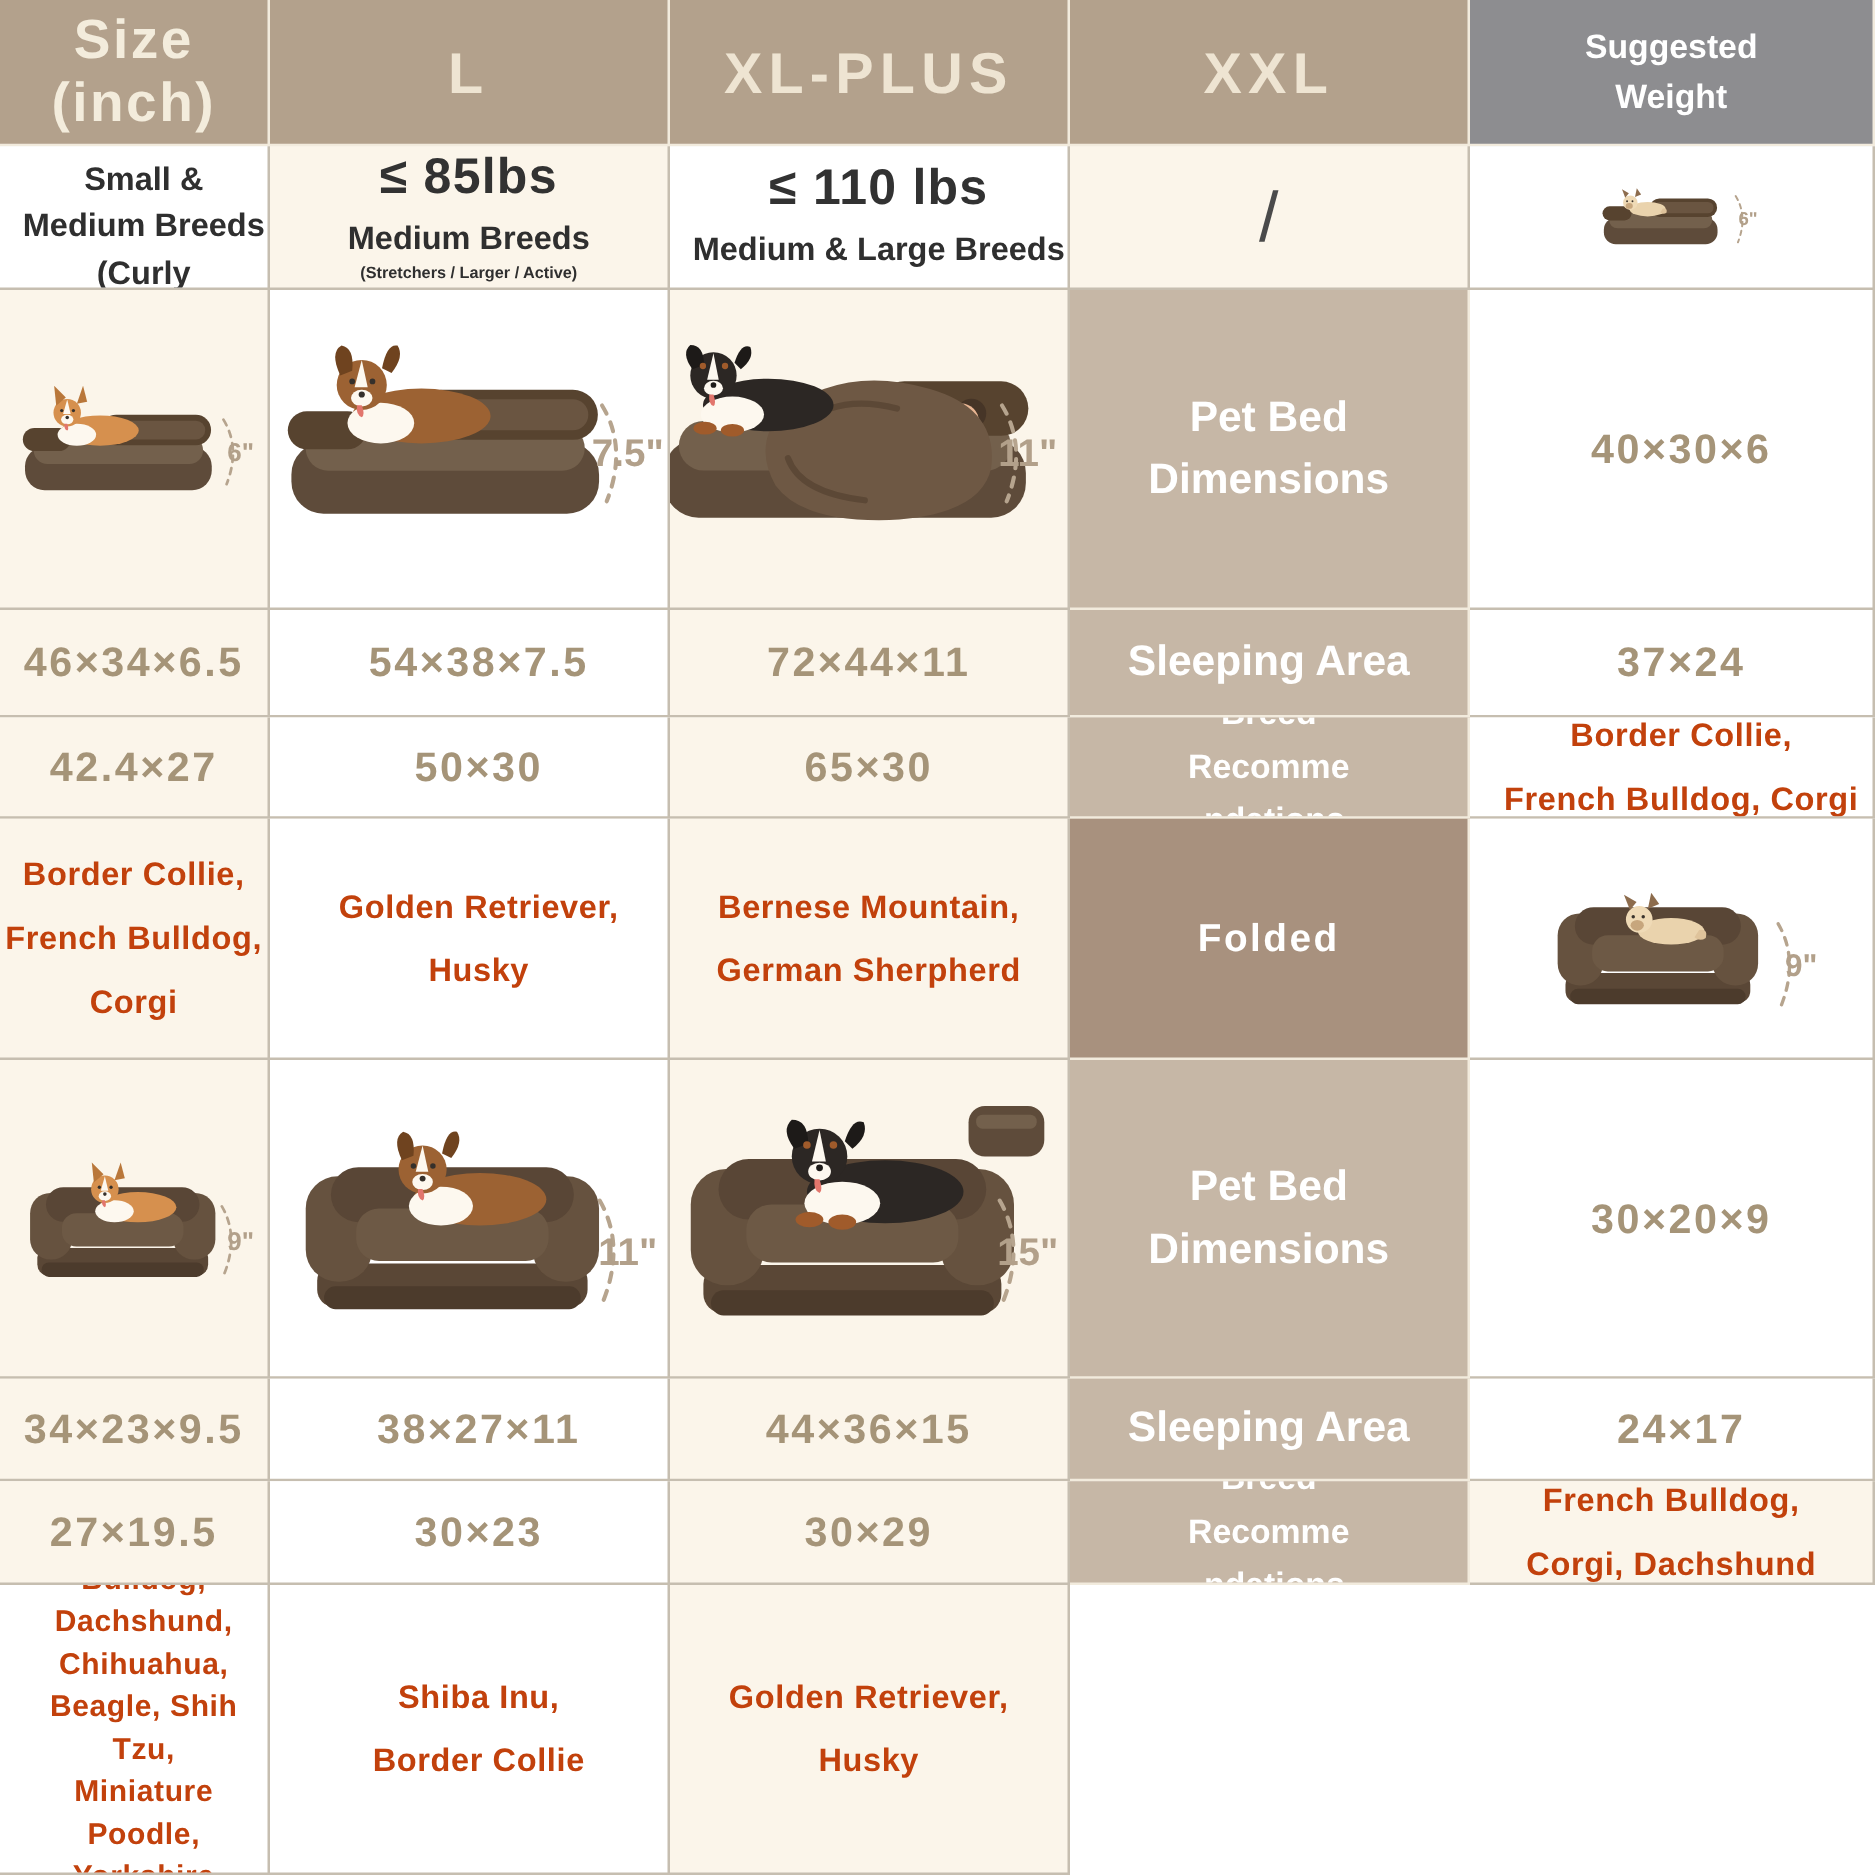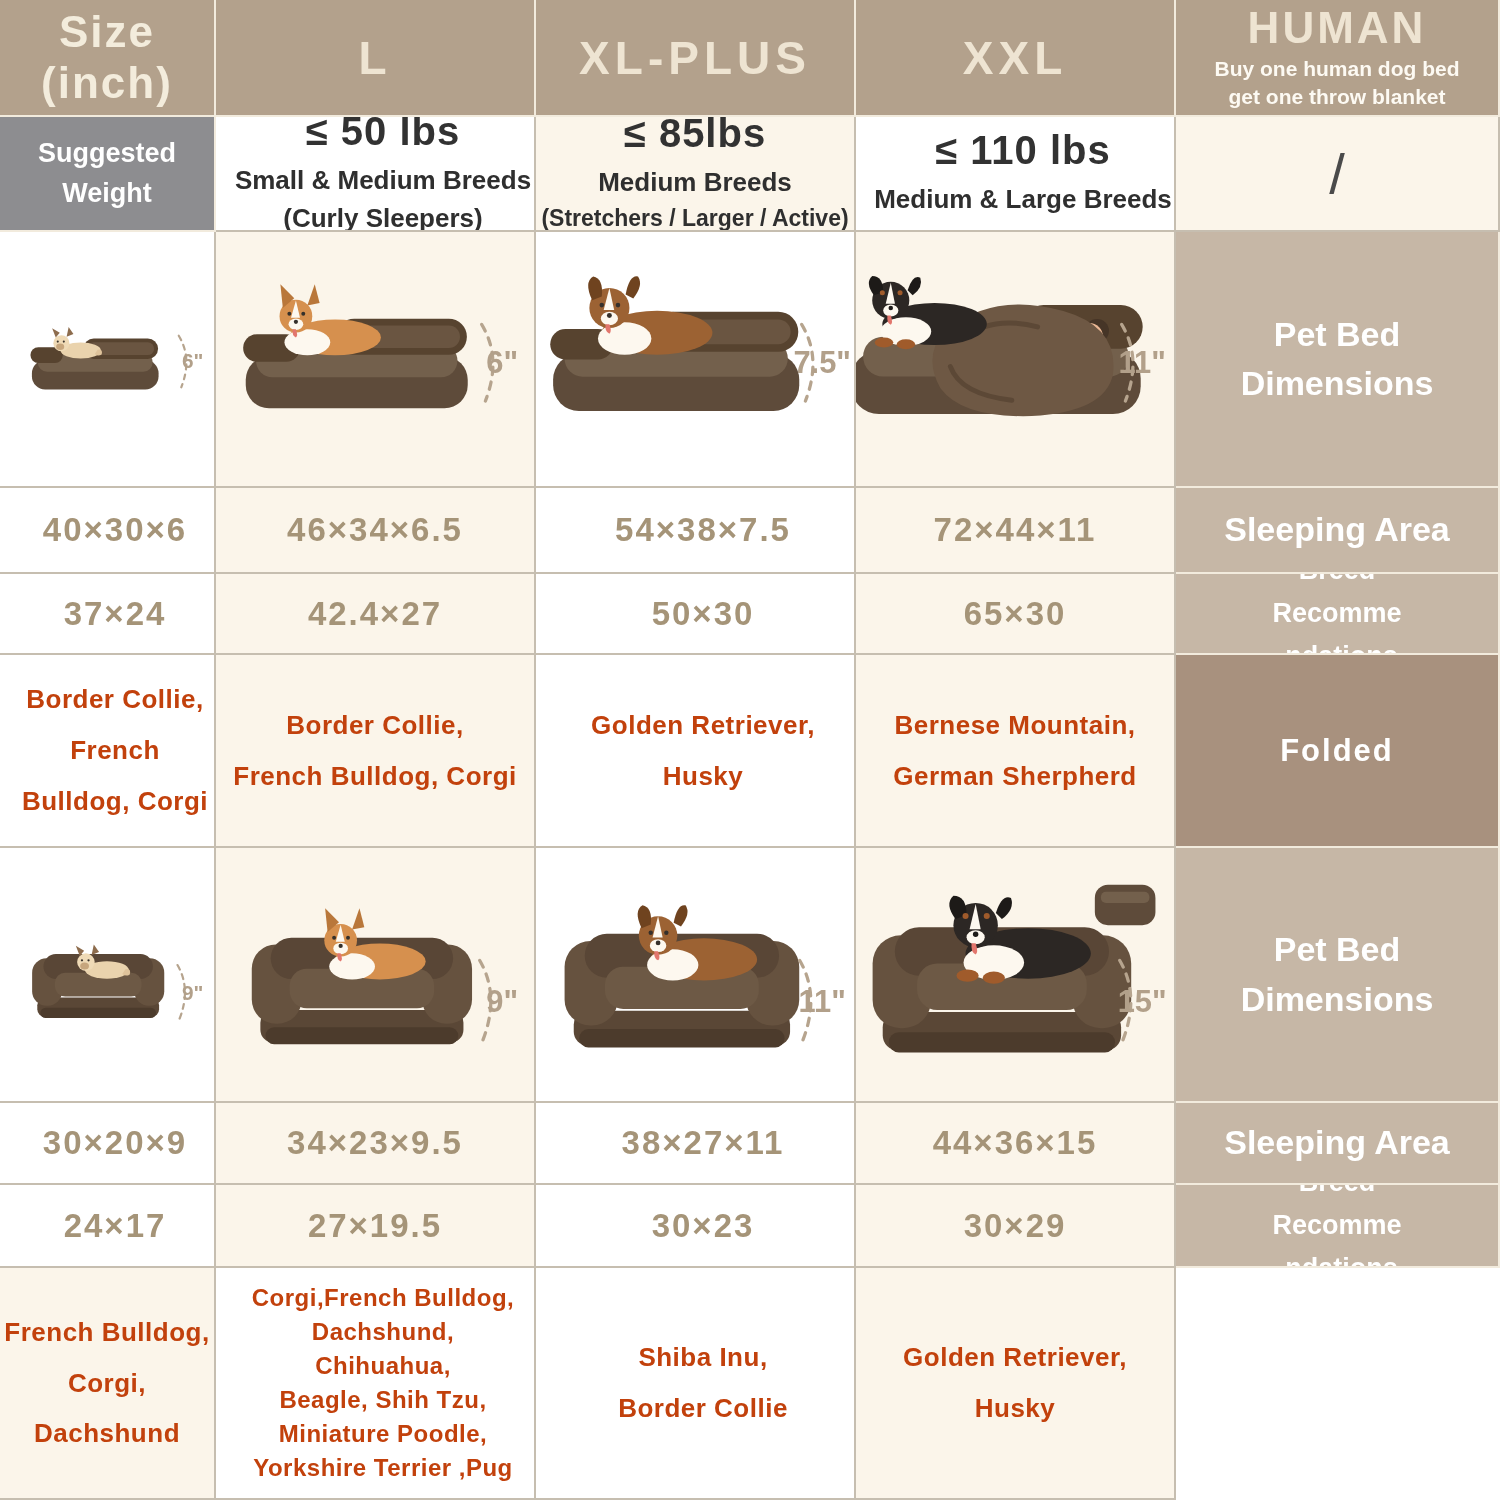--- a/index.html
+++ b/index.html
@@ -27,21 +27,21 @@
   .hdr-col{font-size:46px;font-weight:bold;color:#eee4d2;letter-spacing:5px;}
   .hdr-human-title{font-size:44px;font-weight:bold;color:#eee4d2;letter-spacing:3px;line-height:1.05;}
   .hdr-human-sub{font-size:21px;font-weight:bold;color:#fdfaf3;line-height:1.3;margin-top:4px;}
   .lab{color:#ffffff;font-weight:bold;}
   .lab-sw{font-size:27px;line-height:1.45;}
   .lab-fold{font-size:31px;letter-spacing:2px;}
   .lab-sm{font-size:34px;line-height:1.45;}
   .lab-breed{font-size:27px;line-height:1.6;}
   .wt{font-size:40px;font-weight:bold;color:#323232;letter-spacing:1px;margin-bottom:8px;}
   .wts{font-size:26px;font-weight:bold;color:#2f2f2f;line-height:1.45;}
-  .fit-sm{font-size:23px;white-space:nowrap;}
+  .fit-sm{font-size:13px;white-space:nowrap;}
   .slash{font-size:56px;color:#4a4a4a;font-weight:500;}
   .val{font-size:33px;font-weight:bold;color:#a59478;letter-spacing:2px;}
   .breed{font-size:26px;font-weight:bold;color:#c2410c;line-height:1.95;letter-spacing:0.5px;}
   .tight{font-size:24px;line-height:1.42;}
   .scene svg{position:absolute;inset:0;width:100%;height:100%;display:block;}
 </style>
 </head>
 <body>
 
 <div class="tbl">
@@ -51,25 +51,20 @@
 (inch)</div>
   </div>
   <div class="c bg-hdr crm">
     <div class="hdr-col">L</div>
   </div>
   <div class="c bg-hdr crm">
     <div class="hdr-col">XL-PLUS</div>
   </div>
   <div class="c bg-hdr crm">
     <div class="hdr-col">XXL</div>
-  </div>
-  <div class="c bg-hdr crm">
-    <div class="hdr-human-title">HUMAN</div>
-    <div class="hdr-human-sub pre">Buy one human dog bed
-get one throw blanket</div>
   </div>
 
   <div class="c bg-gray crm">
     <div class="lab lab-sw pre">Suggested
 Weight</div>
   </div>
   <div class="c bg-w">
     <div class="wt">≤ 50 lbs</div>
     <div class="wts">Small &amp; Medium Breeds</div>
     <div class="wts">(Curly Sleepers)</div>

